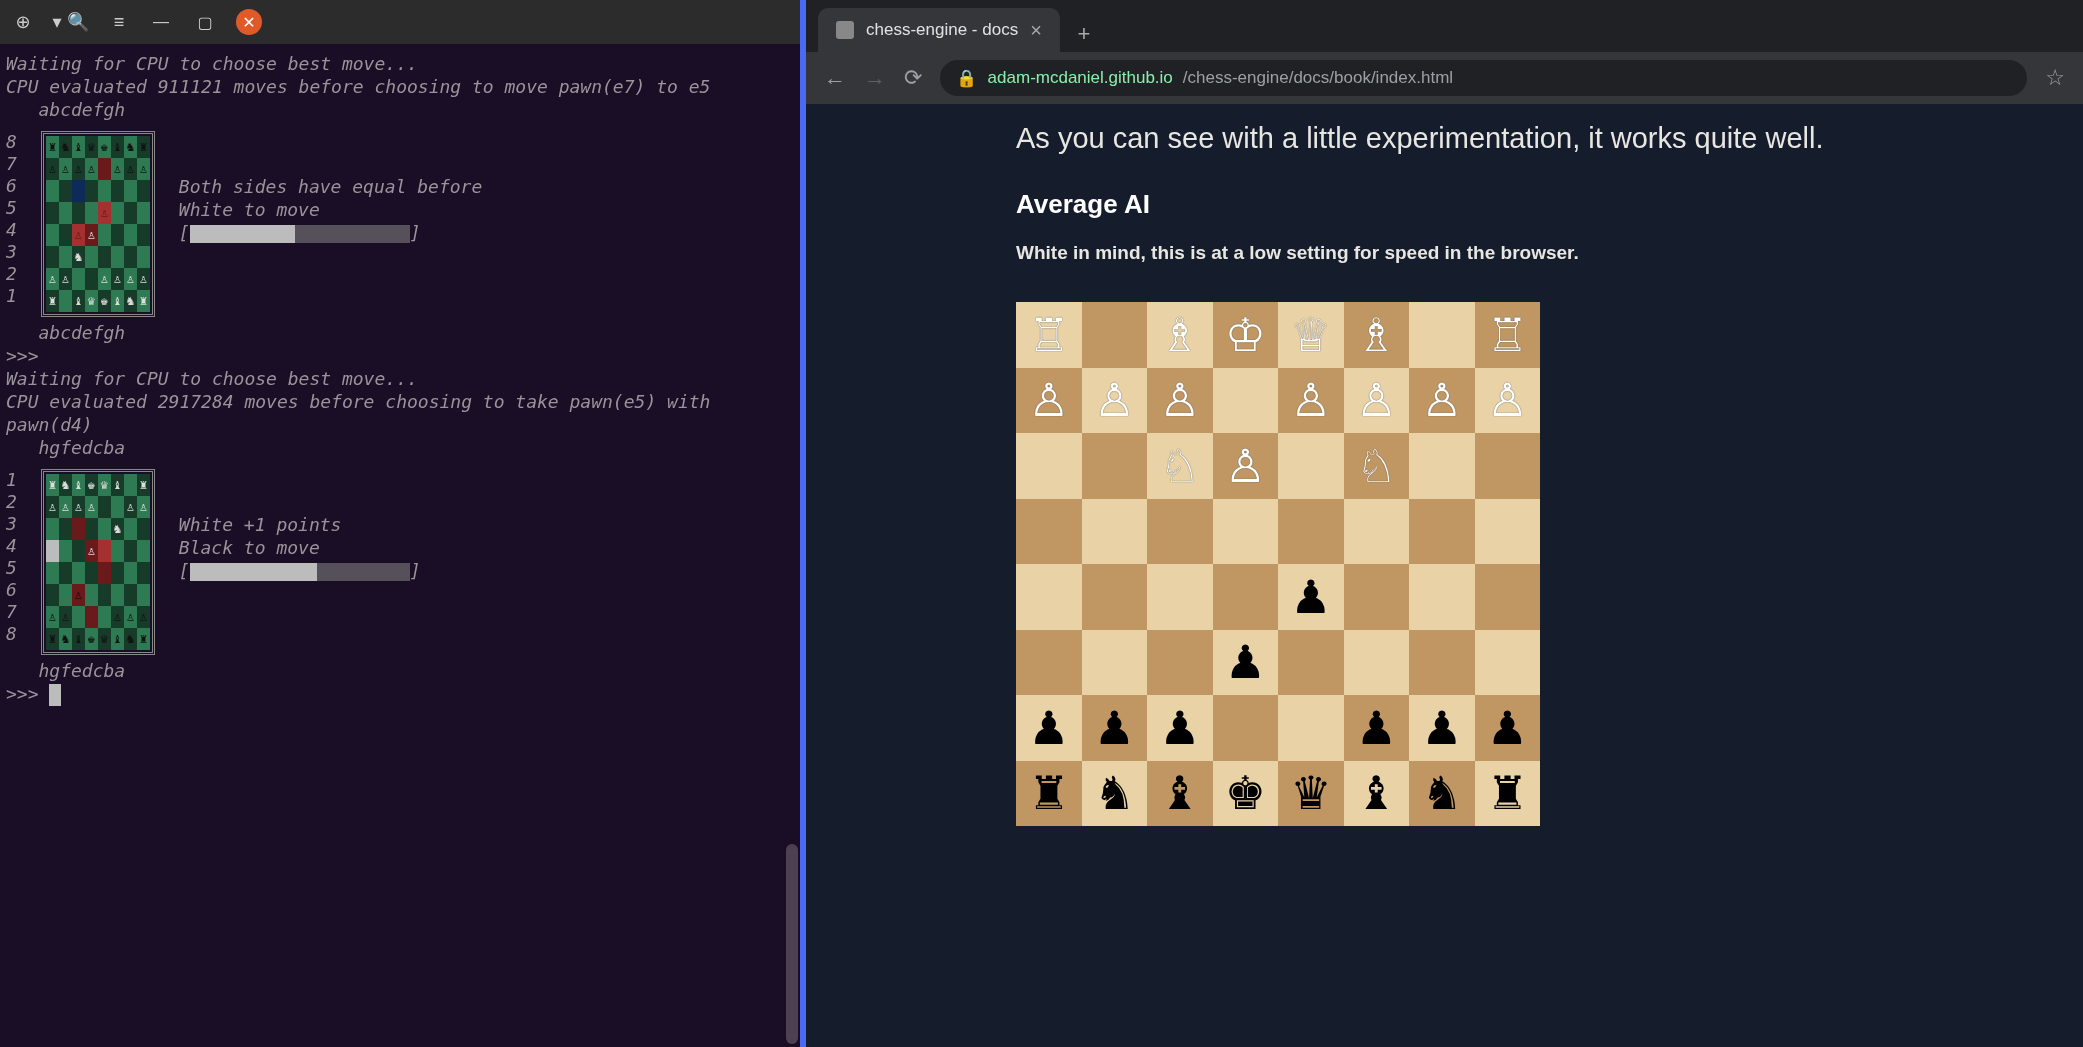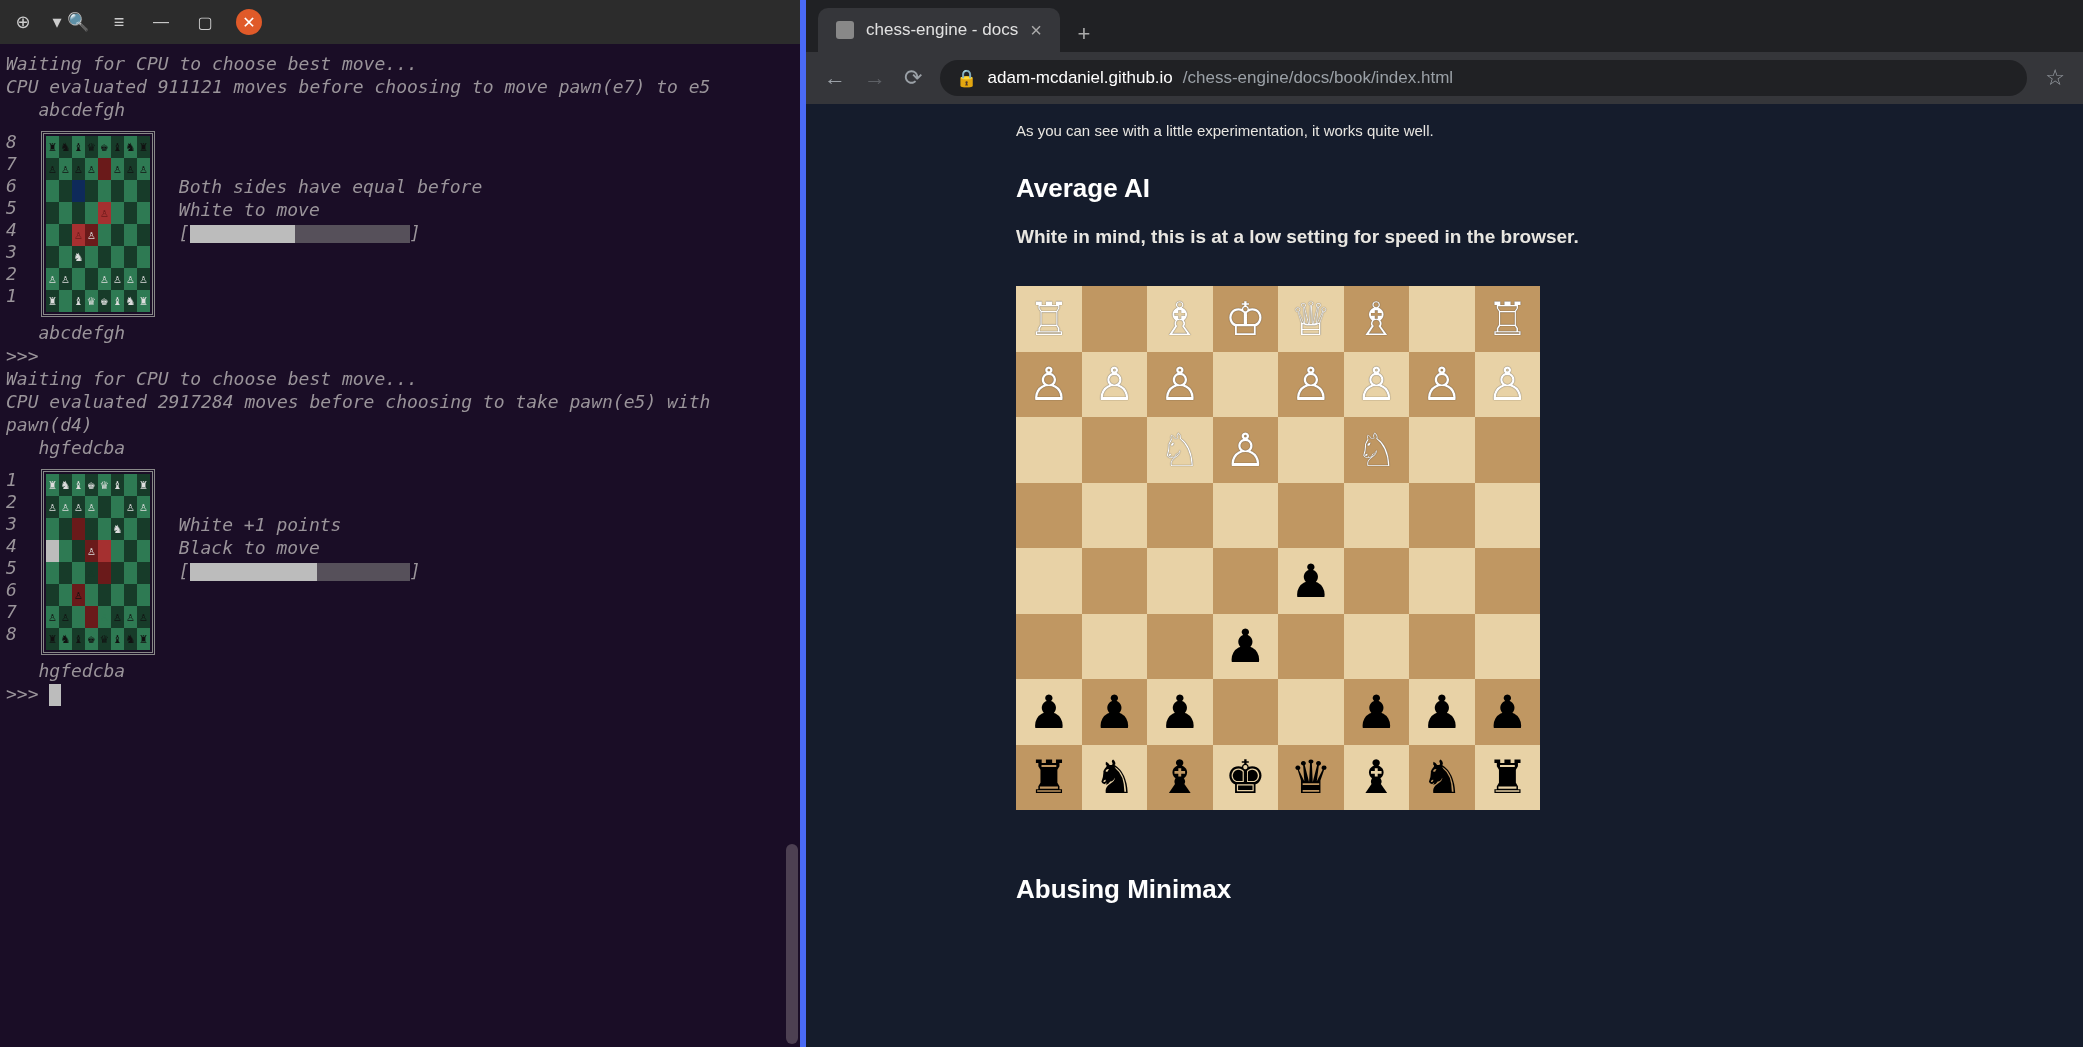--- a/index.html
+++ b/index.html
@@ -34,25 +34,25 @@
 .tabstrip { height: 52px; background: #202124; display: flex; align-items: flex-end; padding-left: 12px; gap: 6px; }
 .tab { background: #35363a; height: 44px; display: flex; align-items: center; gap: 12px; padding: 0 18px; border-radius: 10px 10px 0 0; color: #e1e1e1; font-size: 17px; }
 .tab .fav { width: 18px; height: 18px; background: #888; border-radius: 3px; }
 .tab .tx { }
 .tab .x { font-size: 20px; color: #aaa; }
 .newtab { width: 36px; height: 36px; display: flex; align-items: center; justify-content: center; color: #aaa; font-size: 22px; }
 .urlbar { height: 52px; background: #35363a; display: flex; align-items: center; padding: 0 18px; gap: 18px; }
 .nav-ico { color: #9aa0a6; font-size: 22px; }
 .addr { flex: 1; background: #202124; height: 36px; border-radius: 18px; display: flex; align-items: center; padding: 0 16px; color: #9aa0a6; font-size: 17px; gap: 10px; }
 .addr .lock { color: #9aa0a6; }
-.addr .host { color: #ffffff; }
+.addr .host { color: #86efac; }
 .addr .path { color: #9aa0a6; }
 .star { color: #9aa0a6; font-size: 22px; }
 .page { flex: 1; background: #151c2c; overflow: auto; padding: 18px 0 0 210px; color: #e8e6e1; }
-.page p { font-size: 15px; margin-bottom: 34px; }
+.page p { font-size: 29px; margin-bottom: 34px; }
 .page h2 { font-size: 26px; font-weight: bold; margin: 26px 0 22px; color: #fff; }
 .page .note { font-size: 19px; font-weight: bold; margin-bottom: 38px; }
 .chessboard { width: 524px; height: 524px; background: #e8d2a6; display: grid; grid-template-columns: repeat(8, 1fr); grid-template-rows: repeat(8, 1fr); margin-bottom: 64px; }
 .sq { display: flex; align-items: center; justify-content: center; font-size: 46px; }
 .sq.dark { background: #c09762; }
 .pc { font-family: 'DejaVu Sans', serif; }
 .pc.w { color: #fff; text-shadow: 0 0 1px #222; }
 .pc.b { color: #000; }
 </style>
 </head>
@@ -438,15 +438,14 @@
         <div class="sq">
           <span class="pc b">♝</span>
         </div>
         <div class="sq dark">
           <span class="pc b">♞</span>
         </div>
         <div class="sq">
           <span class="pc b">♜</span>
         </div>
       </div>
-    <h2>Abusing Minimax</h2>
   </div>
 </div>
 
 </body></html>

